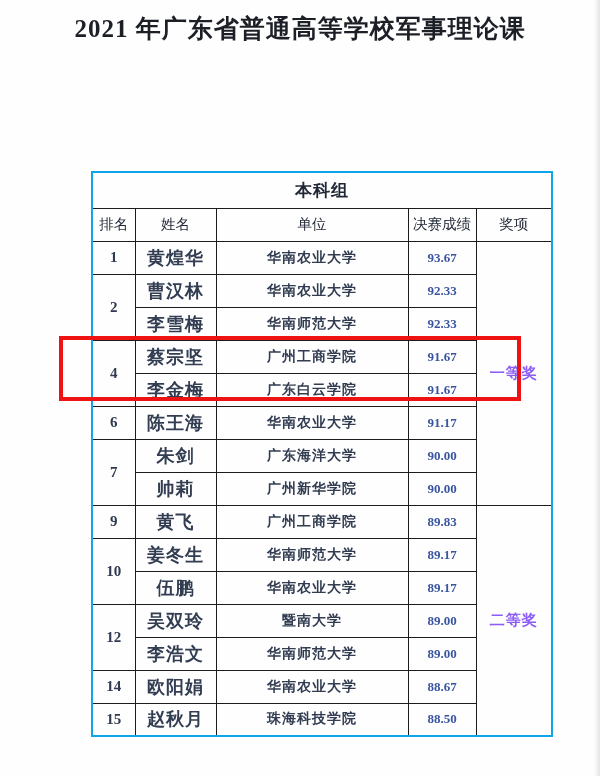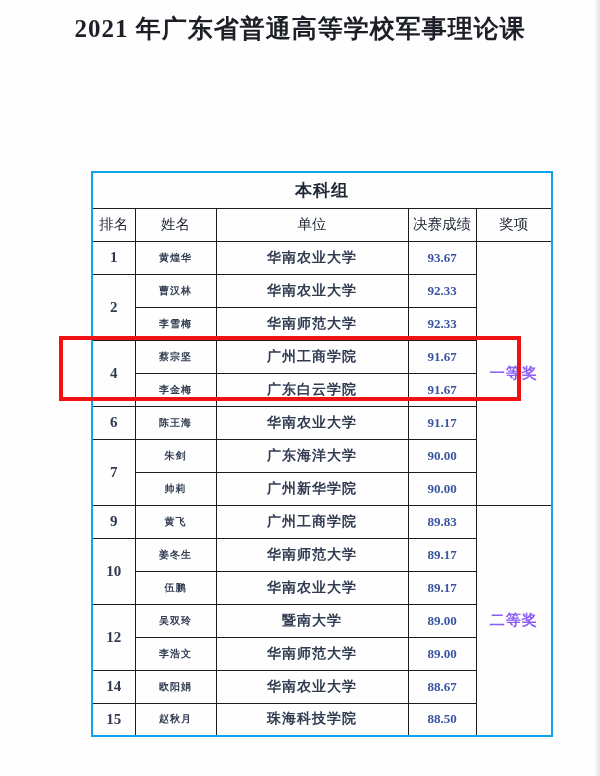--- a/index.html
+++ b/index.html
@@ -54,21 +54,21 @@
   th.group-header{
     font-size:17px;font-weight:bold;color:#1f2634;letter-spacing:1px;
   }
   th.col-header{
     font-size:14.5px;font-weight:normal;color:#1f2634;
   }
   td.rank{
     font-size:15px;font-weight:bold;color:#2f3a50;
   }
   td.name{
-    font-size:10px;font-weight:bold;color:#323d52;letter-spacing:1px;
+    font-size:18px;font-weight:bold;color:#323d52;letter-spacing:1px;
   }
   td.unit{
     font-size:14px;font-weight:bold;color:#323d52;letter-spacing:1px;
   }
   td.score{
     font-size:13px;font-weight:bold;color:#3a55a0;
   }
   td.award{
     font-size:15px;font-weight:bold;color:#8b5cf6;letter-spacing:1px;
   }

